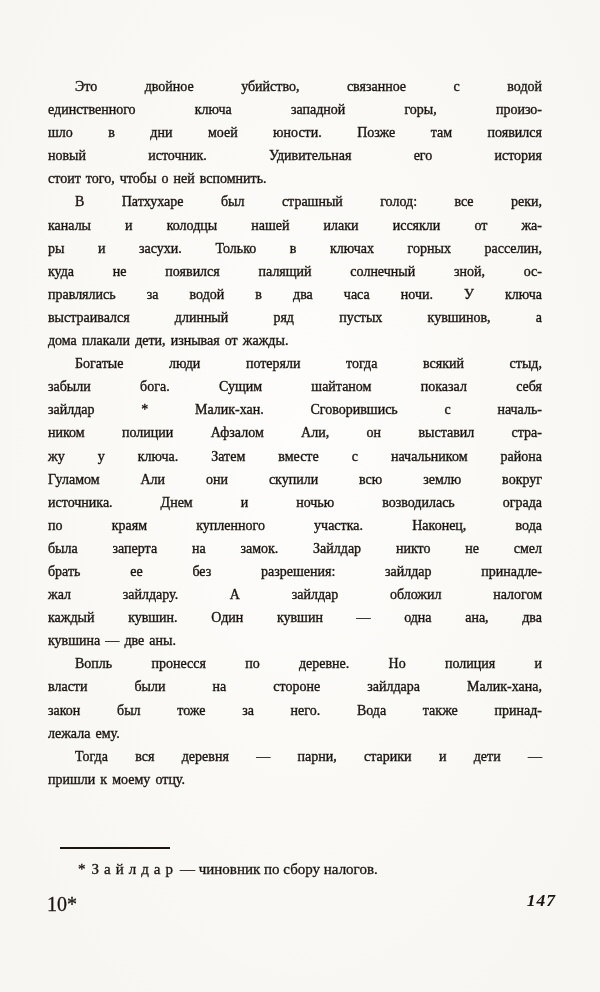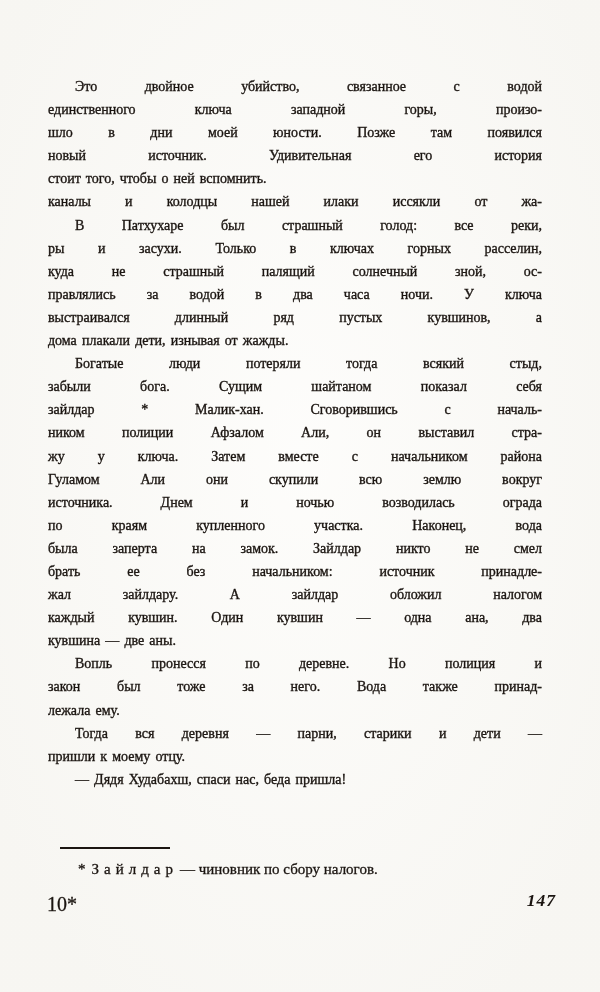--- a/index.html
+++ b/index.html
@@ -77,46 +77,46 @@
 <body>
 
 <div class="page">
 
   <div class="body-text">
     <div class="line in">Это двойное убийство, связанное с водой</div>
     <div class="line">единственного ключа западной горы, произо-</div>
     <div class="line">шло в дни моей юности. Позже там появился</div>
     <div class="line">новый источник. Удивительная его история</div>
     <div class="line end">стоит того, чтобы о ней вспомнить.</div>
+    <div class="line in">В Патхухаре был страшный голод: все реки,</div>
     <div class="line">каналы и колодцы нашей илаки иссякли от жа-</div>
-    <div class="line in">В Патхухаре был страшный голод: все реки,</div>
     <div class="line">ры и засухи. Только в ключах горных расселин,</div>
-    <div class="line">куда не страшный палящий солнечный зной, ос-</div>
+    <div class="line">куда не появился палящий солнечный зной, ос-</div>
     <div class="line">правлялись за водой в два часа ночи. У ключа</div>
     <div class="line">выстраивался длинный ряд пустых кувшинов, а</div>
     <div class="line end">дома плакали дети, изнывая от жажды.</div>
     <div class="line in">Богатые люди потеряли тогда всякий стыд,</div>
     <div class="line">забыли бога. Сущим шайтаном показал себя</div>
     <div class="line">зайлдар * Малик-хан. Сговорившись с началь-</div>
     <div class="line">ником полиции Афзалом Али, он выставил стра-</div>
     <div class="line">жу у ключа. Затем вместе с начальником района</div>
     <div class="line">Гуламом Али они скупили всю землю вокруг</div>
     <div class="line">источника. Днем и ночью возводилась ограда</div>
     <div class="line">по краям купленного участка. Наконец, вода</div>
     <div class="line">была заперта на замок. Зайлдар никто не смел</div>
-    <div class="line">брать ее без начальником: источник принадле-</div>
+    <div class="line">брать ее без разрешения: зайлдар принадле-</div>
     <div class="line">жал зайлдару. А зайлдар обложил налогом</div>
     <div class="line">каждый кувшин. Один кувшин — одна ана, два</div>
     <div class="line end">кувшина — две аны.</div>
     <div class="line in">Вопль пронесся по деревне. Но полиция и</div>
+    <div class="line">власти были на стороне зайлдара Малик-хана,</div>
     <div class="line">закон был тоже за него. Вода также принад-</div>
     <div class="line end">лежала ему.</div>
     <div class="line in">Тогда вся деревня — парни, старики и дети —</div>
     <div class="line end">пришли к моему отцу.</div>
-    <div class="line end in">— Дядя Худабахш, спаси нас, беда пришла!</div>
   </div>
 
   <div class="footnote-rule"></div>
 
   <div class="footnote">
     <span class="ref">*</span><span class="term">Зайлдар</span><span class="definition">— чиновник по сбору налогов.</span>
   </div>
 
   <div class="signature-mark">10*</div>
 

